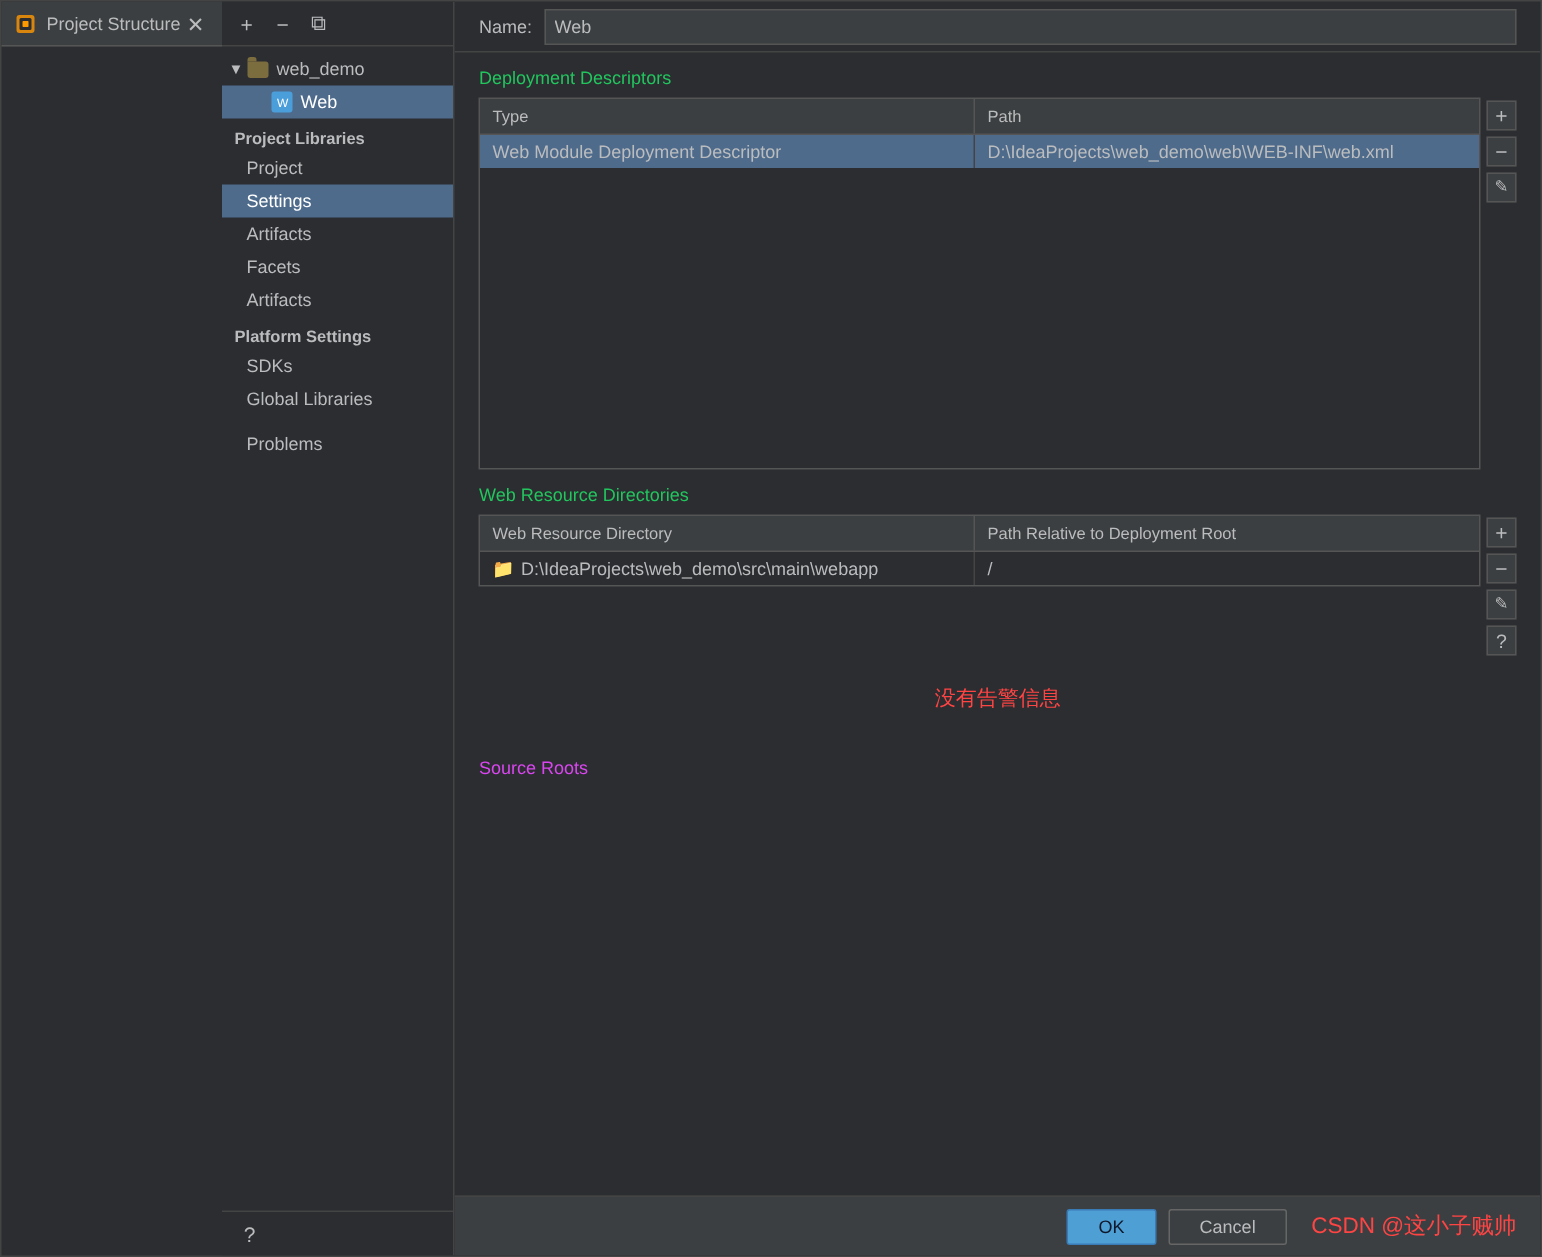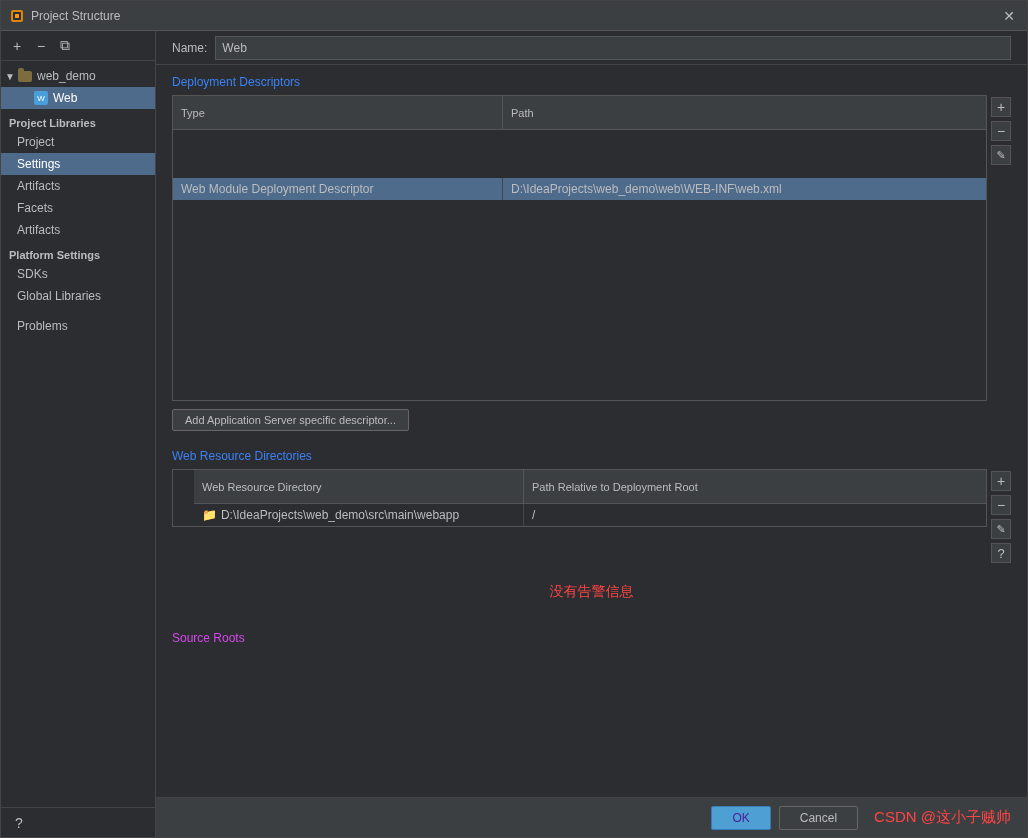--- a/index.html
+++ b/index.html
@@ -10,21 +10,21 @@
       color: #bbbcbe;
       width: 1028px;
       height: 838px;
       overflow: hidden;
     }
 
     .dialog {
       width: 1028px;
       height: 838px;
       display: flex;
-      flex-direction: column;
+      flex-direction: row;
       border: 1px solid #444;
       background: #2b2d30;
     }
 
     .title-bar {
       background: #3c3f41;
       height: 30px;
       display: flex;
       align-items: center;
       padding: 0 8px;
@@ -230,29 +230,29 @@
       display: flex;
       flex-direction: column;
     }
 
     .section {
       padding: 10px 16px 0 16px;
     }
 
     .section-title {
       font-size: 12px;
-      color: #3b82f6;
+      color: #22c55e;
       margin-bottom: 6px;
     }
 
     .table-header {
       display: flex;
       background: #3c3f41;
       border-bottom: 1px solid #555;
-      height: 34px;
+      height: 24px;
       align-items: center;
     }
 
     .th-cell {
       padding: 0 8px;
       font-size: 11px;
       color: #bbbcbe;
       border-right: 1px solid #555;
       height: 100%;
       display: flex;
@@ -261,21 +261,21 @@
     .th-cell:last-child { border-right: none; }
     .th-type { width: 330px; }
     .th-path { flex: 1; }
 
     .table-row {
       display: flex;
       height: 22px;
       align-items: center;
       cursor: pointer;
     }
-    .table-row.selected { background: #4e6b8c; margin-top: 48px; }
+    .table-row.selected { background: #4e6b8c; }
 
     .td-cell {
       padding: 0 8px;
       font-size: 12px;
       height: 100%;
       display: flex;
       align-items: center;
       border-right: 1px solid #444;
       overflow: hidden;
       text-overflow: ellipsis;
@@ -334,21 +334,21 @@
 
     .dialog-btn {
       padding: 4px 20px;
       font-size: 12px;
       cursor: pointer;
       border-radius: 2px;
     }
     .dialog-btn-ok {
       background: #4e9fd4;
       border: 1px solid #3a7bb5;
-      color: #4c1d95;
+      color: #0f172a;
     }
     .dialog-btn-cancel {
       background: #3c3f41;
       border: 1px solid #666;
       color: #bbbcbe;
     }
 
     .watermark {
       color: #ff4444;
       font-size: 15px;
@@ -496,31 +496,28 @@
               <div class="side-btn">
                 <span class="icon-minus">−</span>
               </div>
               <div class="side-btn">
                 <span class="icon-edit">✎</span>
               </div>
             </div>
           </div>
         </div>
 
-        <div class="add-btn-row">
-          <button class="add-btn">Add Application Server specific descriptor...</button>
-        </div>
 
         <div class="section">
           <div class="section-title">Web Resource Directories</div>
         </div>
 
         <div class="table-section">
           <div class="table-with-side">
-            <div style="flex:1; border: 1px solid #555; padding-left: 21px;">
+            <div style="flex:1; border: 1px solid #555;">
               <div class="table-header">
                 <div class="th-cell th-type">Web Resource Directory</div>
                 <div class="th-cell th-path">Path Relative to Deployment Root</div>
               </div>
               <div class="table-row">
                 <div class="td-cell td-type">
                   <span style="color:#4a9eda; margin-right:4px;">📁</span>
                   D:\IdeaProjects\web_demo\src\main\webapp
                 </div>
                 <div class="td-cell td-path">/</div>

